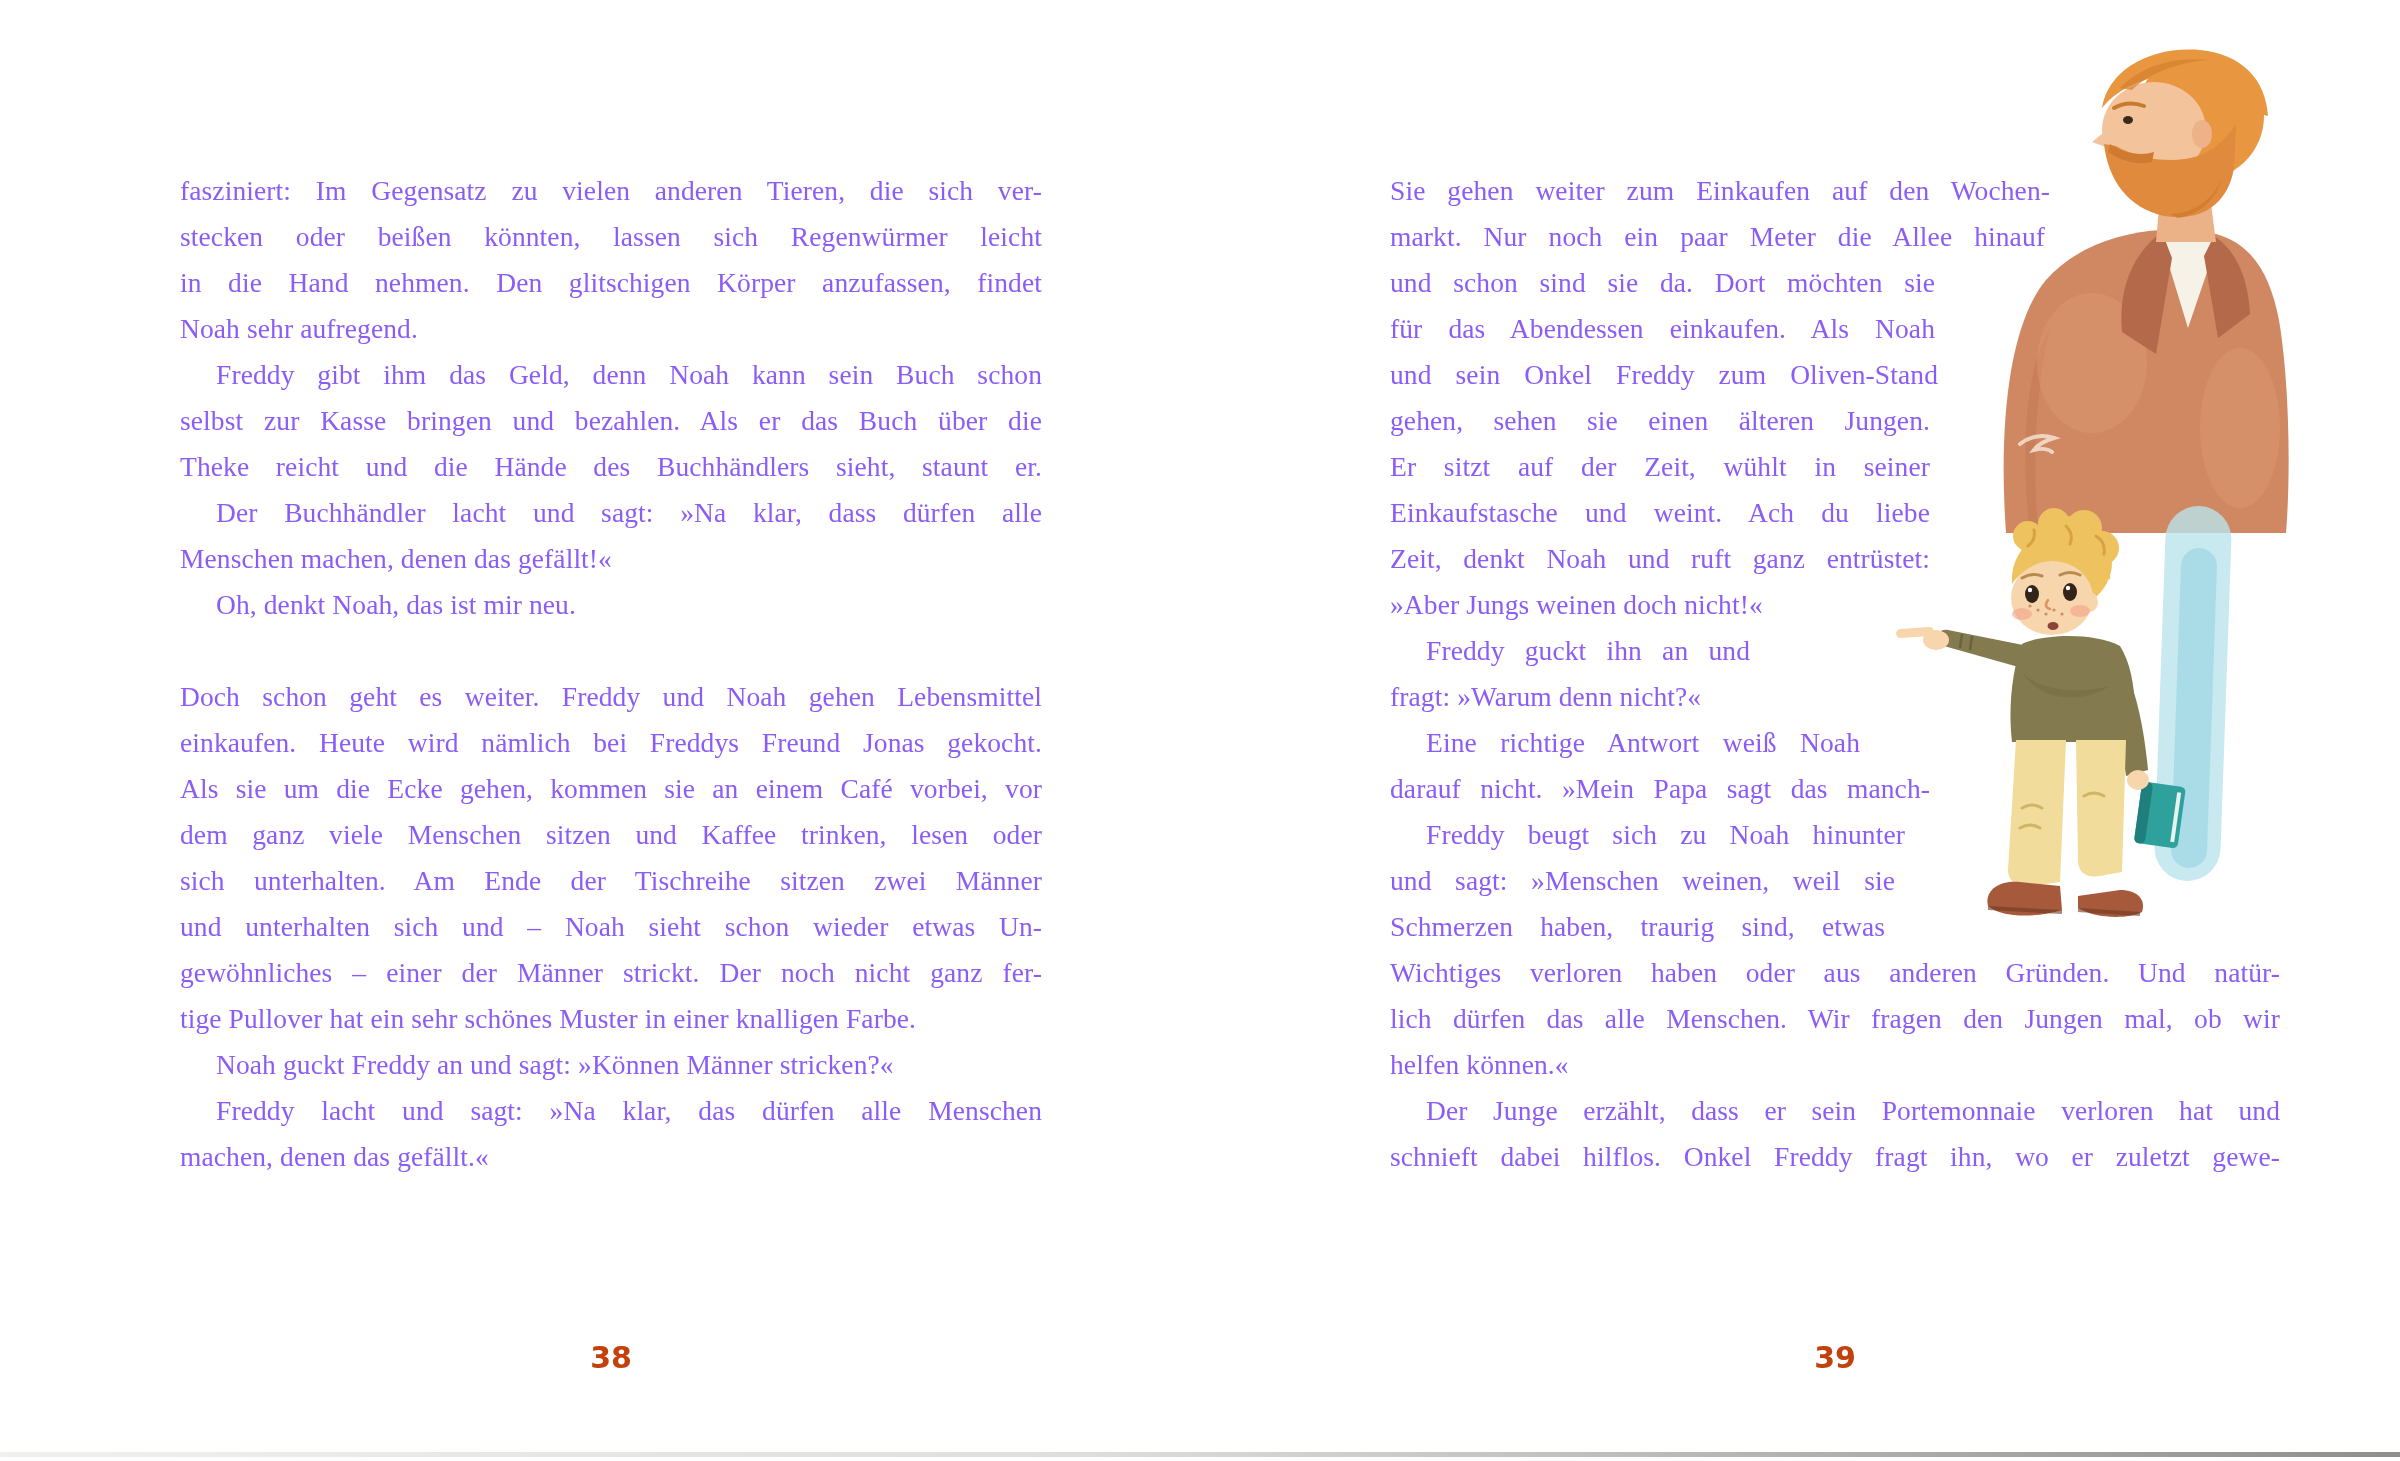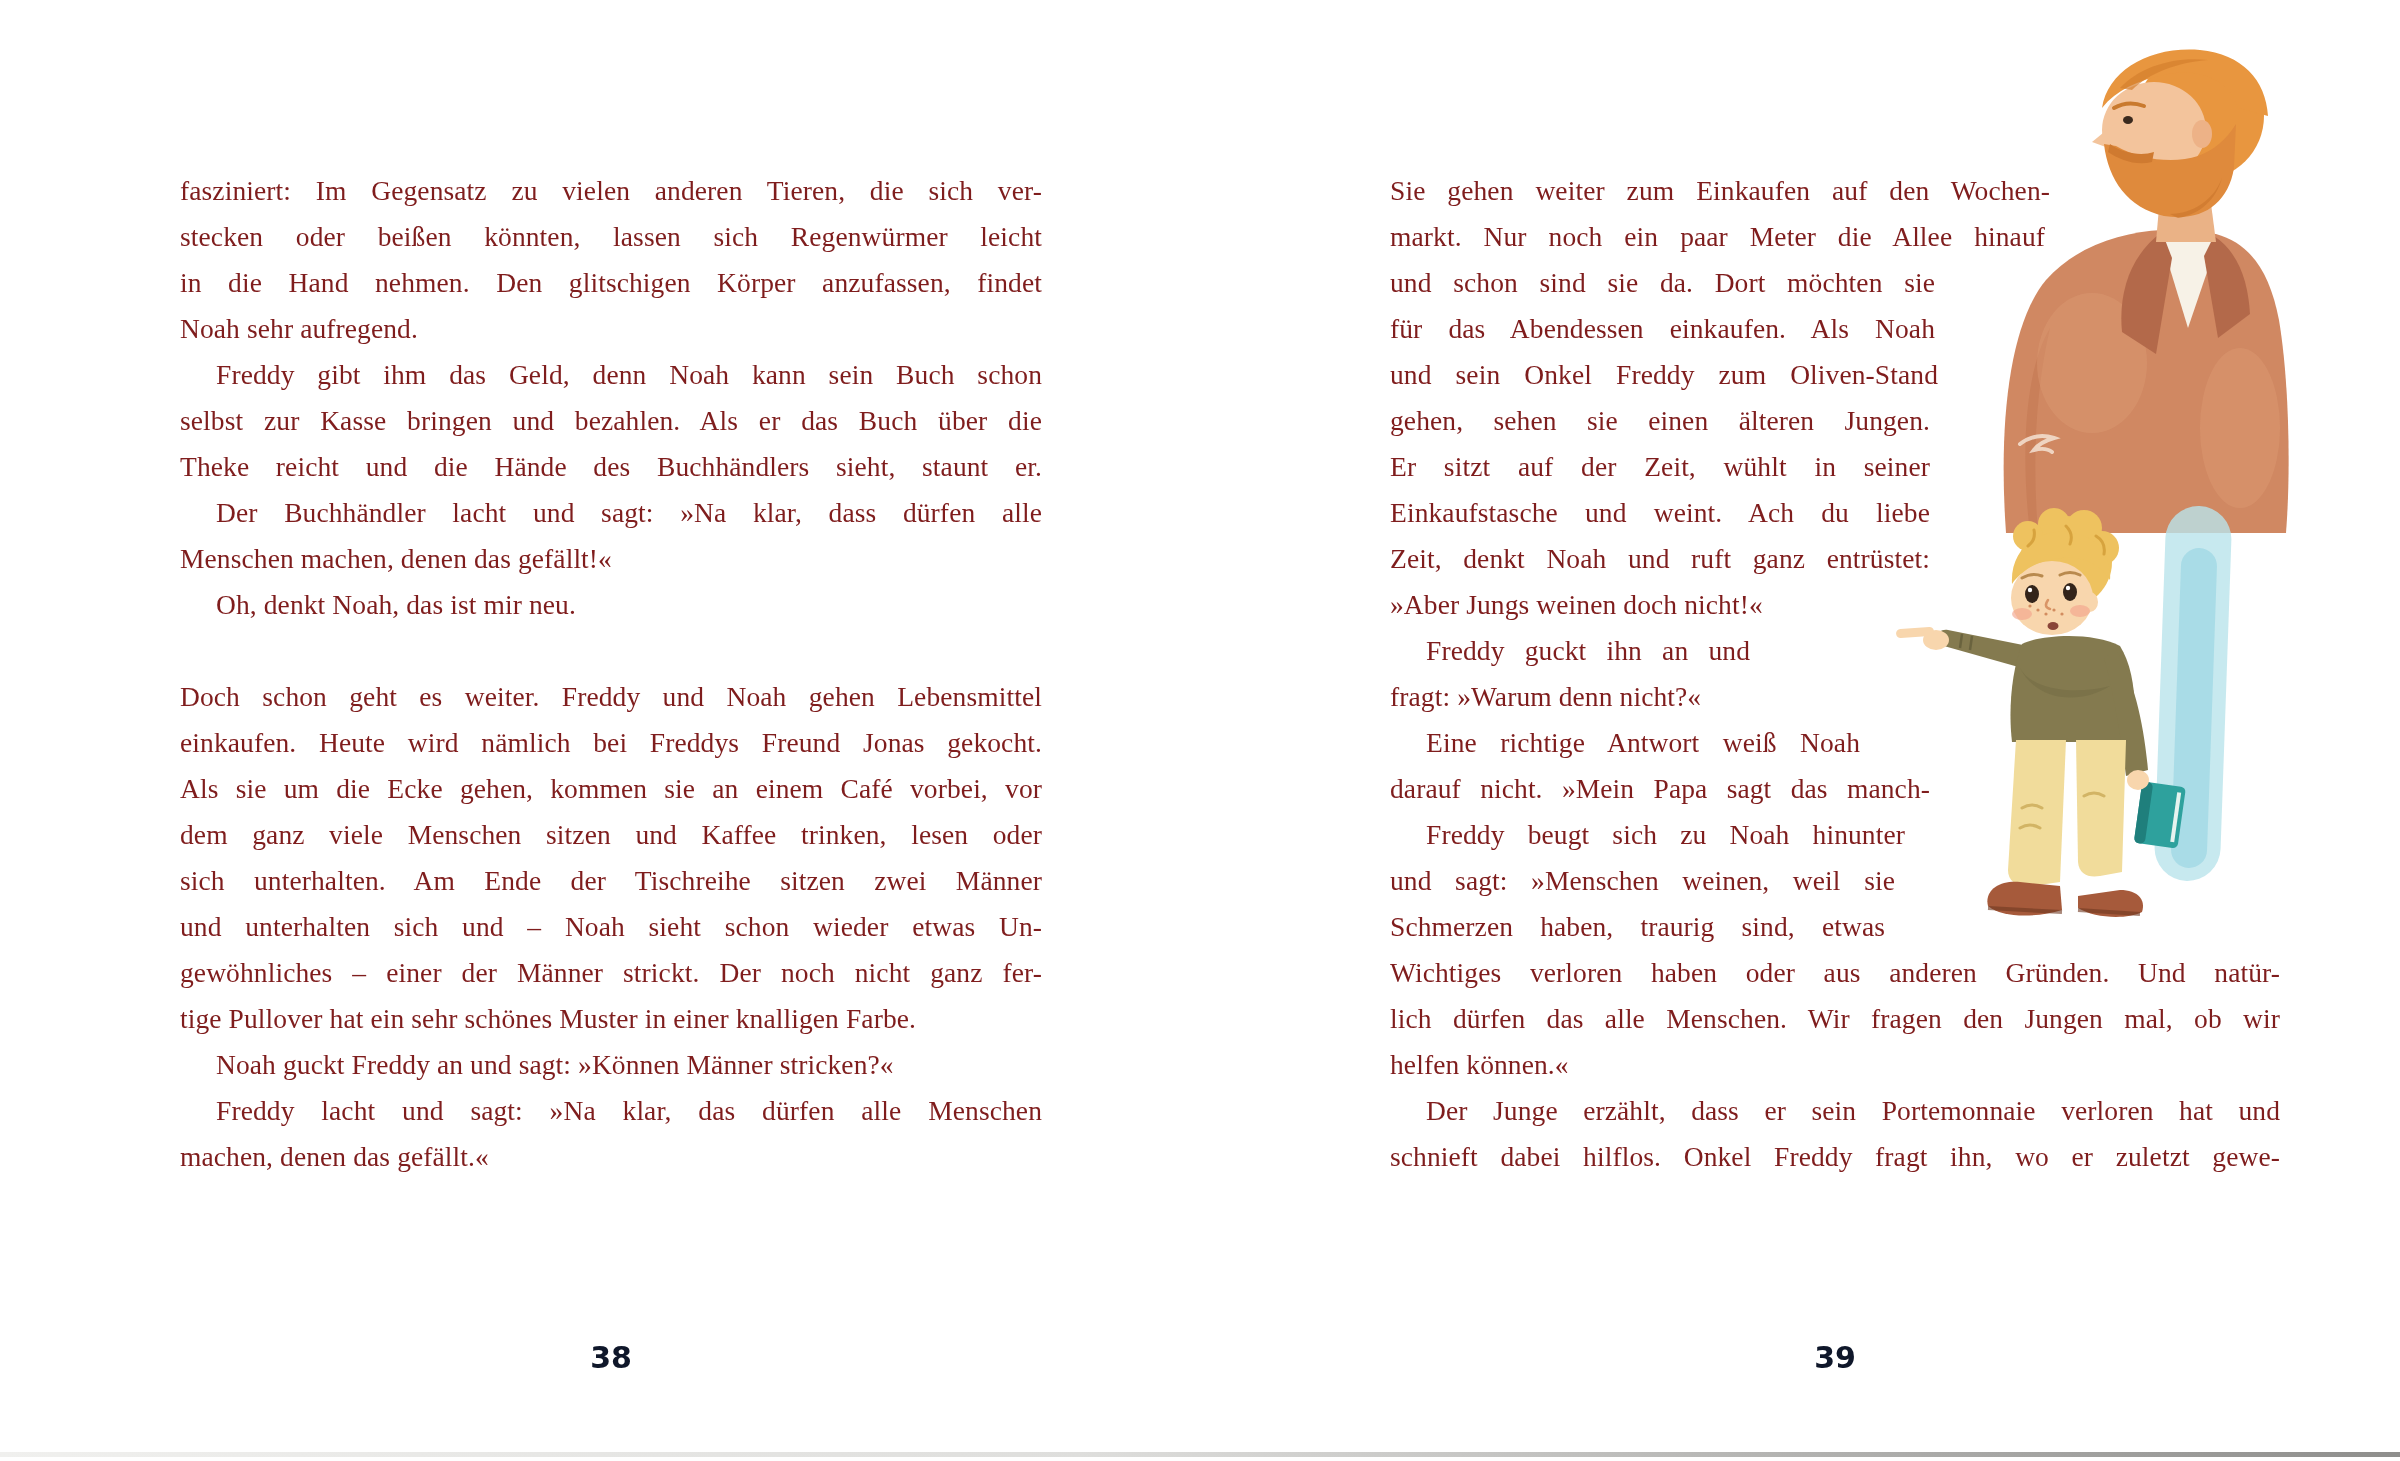--- a/index.html
+++ b/index.html
@@ -3,32 +3,32 @@
 <meta charset="utf-8">
 <style>
   * { margin:0; padding:0; box-sizing:border-box; }
   html,body { background:#ffffff; }
   body { width:2400px; height:1461px; font-family:"Liberation Serif", serif; }
   .spread { position:relative; width:2400px; height:1461px; background:#ffffff; overflow:hidden; }
   .page { position:absolute; top:0; width:1200px; height:1461px; }
   .page-left  { left:0; }
   .page-right { left:1200px; }
 
-  .text-block { position:absolute; top:168px; color:#7f1d1d; font-size:27.5px; line-height:46px;
+  .text-block { position:absolute; top:168px; color:#8b5cf6; font-size:27.5px; line-height:46px;
                 letter-spacing:0.1px; }
   .page-left  .text-block { left:180px; width:862px; }
   .page-right .text-block { left:190px; width:890px; }
 
   .line { min-height:46px; text-align:justify; text-align-last:justify; }
   .line.end   { text-align-last:left; }
   .line.indent{ padding-left:36px; }
   .line.blank { height:46px; }
 
   .page-number { position:absolute; top:1340px; font-family:"DejaVu Sans", sans-serif;
-                 font-weight:bold; font-size:30px; color:#0f172a; text-align:center; }
+                 font-weight:bold; font-size:30px; color:#c2410c; text-align:center; }
   .page-left  .page-number { left:180px; width:862px; }
   .page-right .page-number { left:190px; width:890px; }
 
   .illustration { position:absolute; left:670px; top:28px; width:480px; height:920px; }
 
   .page-edge { position:absolute; left:0; top:1452px; width:2400px; height:5px;
                background:linear-gradient(to right,#f0f0ee 0%,#dededc 45%,#ababa9 80%,#8e8e8c 100%); }
 </style>
 </head>
 <body>

